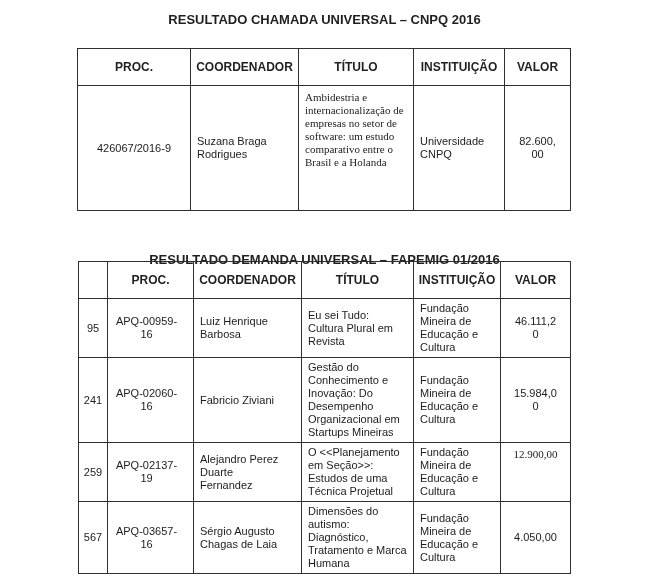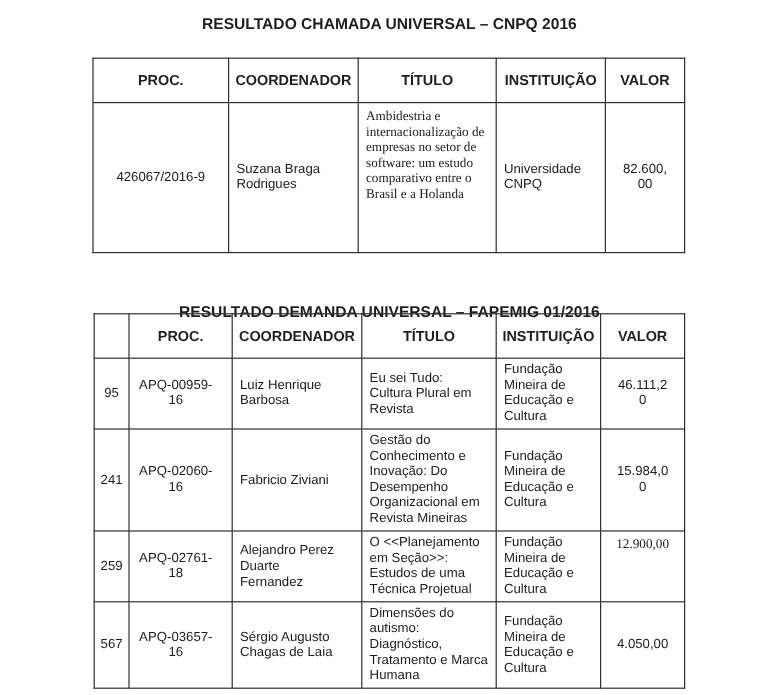--- a/index.html
+++ b/index.html
@@ -119,28 +119,28 @@
     <td class="c-coord">Luiz Henrique Barbosa</td>
     <td>Eu sei Tudo: Cultura Plural em Revista</td>
     <td>Fundação Mineira de Educação e Cultura</td>
     <td class="c-valor">46.111,20</td>
   </tr>
 
   <tr class="t2-r1">
     <td class="c-center">241</td>
     <td class="c-proc2">APQ-02060-16</td>
     <td class="c-coord">Fabricio Ziviani</td>
-    <td>Gestão do Conhecimento e Inovação: Do Desempenho Organizacional em Revista Mineiras</td>
+    <td>Gestão do Conhecimento e Inovação: Do Desempenho Organizacional em Startups Mineiras</td>
     <td>Fundação Mineira de Educação e Cultura</td>
     <td class="c-valor">15.984,00</td>
   </tr>
 
   <tr class="t2-r2">
     <td class="c-center">259</td>
-    <td class="c-proc2">APQ-02761-18</td>
+    <td class="c-proc2">APQ-02137-19</td>
     <td class="c-coord">Alejandro Perez Duarte Fernandez</td>
     <td>O &lt;&lt;Planejamento em Seção&gt;&gt;: Estudos de uma Técnica Projetual</td>
     <td>Fundação Mineira de Educação e Cultura</td>
     <td class="c-valor va-top">12.900,00</td>
   </tr>
 
   <tr class="t2-r3">
     <td class="c-center">567</td>
     <td class="c-proc2">APQ-03657-16</td>
     <td class="c-coord">Sérgio Augusto Chagas de Laia</td>

